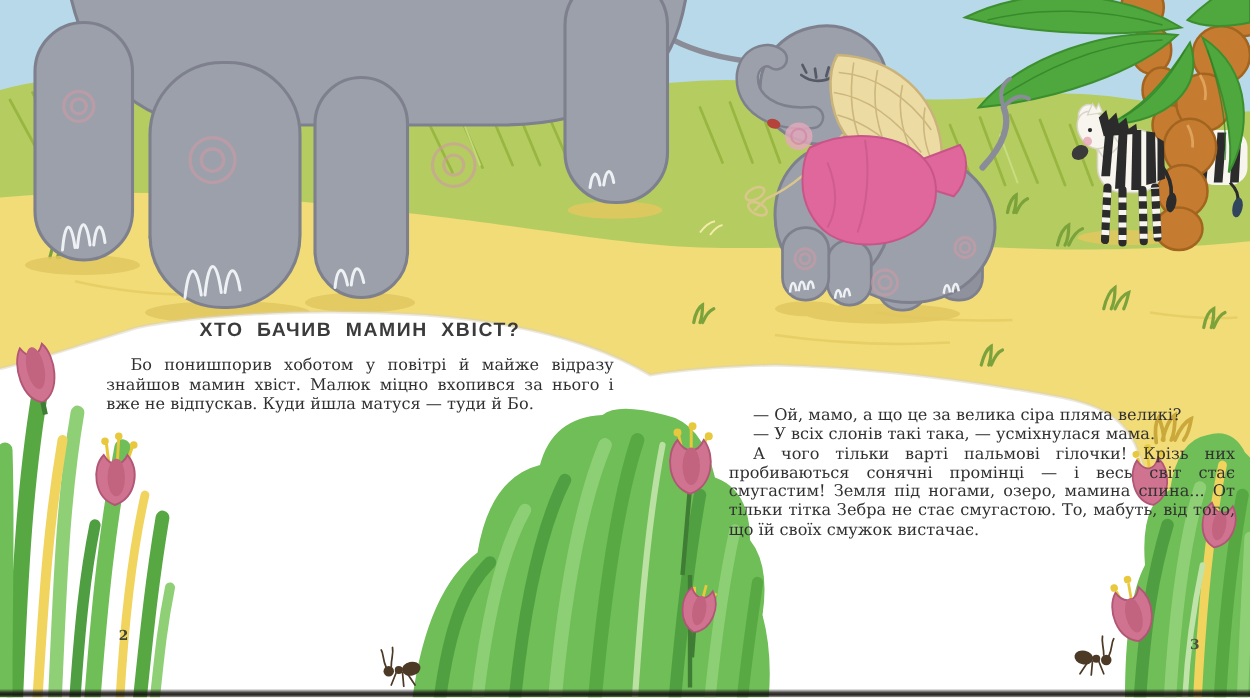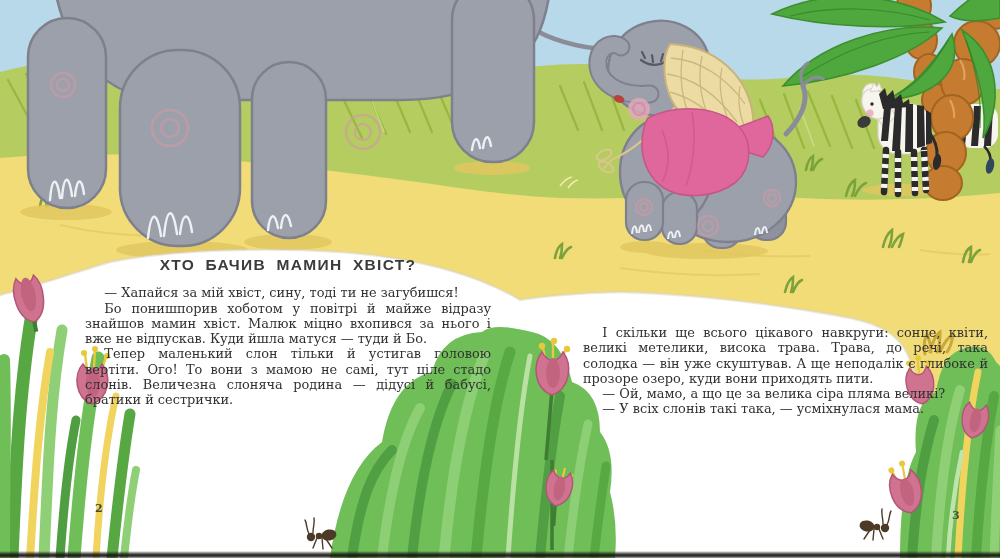--- a/index.html
+++ b/index.html
@@ -344,28 +344,26 @@
       <circle cx="-3" cy="-1" r="3.2" stroke="none"></circle>
       <ellipse cx="7" cy="-2" rx="7.5" ry="5.5" transform="rotate(-12 7 -2)" stroke="none"></ellipse>
       <g stroke-width="1.4" fill="none" stroke-linecap="round">
         <path d="M-5,1 l-4,10 M0,1 l1,11 M4,2 l6,9 M-13,-3 c-3,-6 -2,-11 -4,-14 M-9,-4 c0,-7 2,-10 1,-15"></path>
       </g>
     </g>
   </svg>
 
   <div class="col" id="col-left">
     <p class="story-title">ХТО БАЧИВ МАМИН ХВІСТ?</p>
-    <p>— Хапайся за мій хвіст, сину, тоді ти не загубишся!</p>
     <p>Бо понишпорив хоботом у повітрі й майже відразу знайшов мамин хвіст. Малюк міцно вхопився за нього і вже не відпускав. Куди йшла матуся — туди й Бо.</p>
-    <p>Тепер маленький слон тільки й устигав головою вертіти. Ого! То вони з мамою не самі, тут ціле стадо слонів. Величезна слоняча родина — дідусі й бабусі, братики й сестрички.</p>
   </div>
 
   <div class="col" id="col-right">
-    <p>І скільки ще всього цікавого навкруги: сонце, квіти, великі метелики, висока трава. Трава, до речі, така солодка — він уже скуштував. А ще неподалік є глибоке й прозоре озеро, куди вони приходять пити.</p>
     <p>— Ой, мамо, а що це за велика сіра пляма великі?</p>
     <p>— У всіх слонів такі така, — усміхнулася мама.</p>
+    <p>А чого тільки варті пальмові гілочки! Крізь них пробиваються сонячні промінці — і весь світ стає смугастим! Земля під ногами, озеро, мамина спина... От тільки тітка Зебра не стає смугастою. То, мабуть, від того, що їй своїх смужок вистачає.</p>
   </div>
 
   <span class="pagenum" id="pn-left">2</span>
   <span class="pagenum" id="pn-right">3</span>
 
   <div id="book-edge"></div>
 </div>
 
 </body></html>

